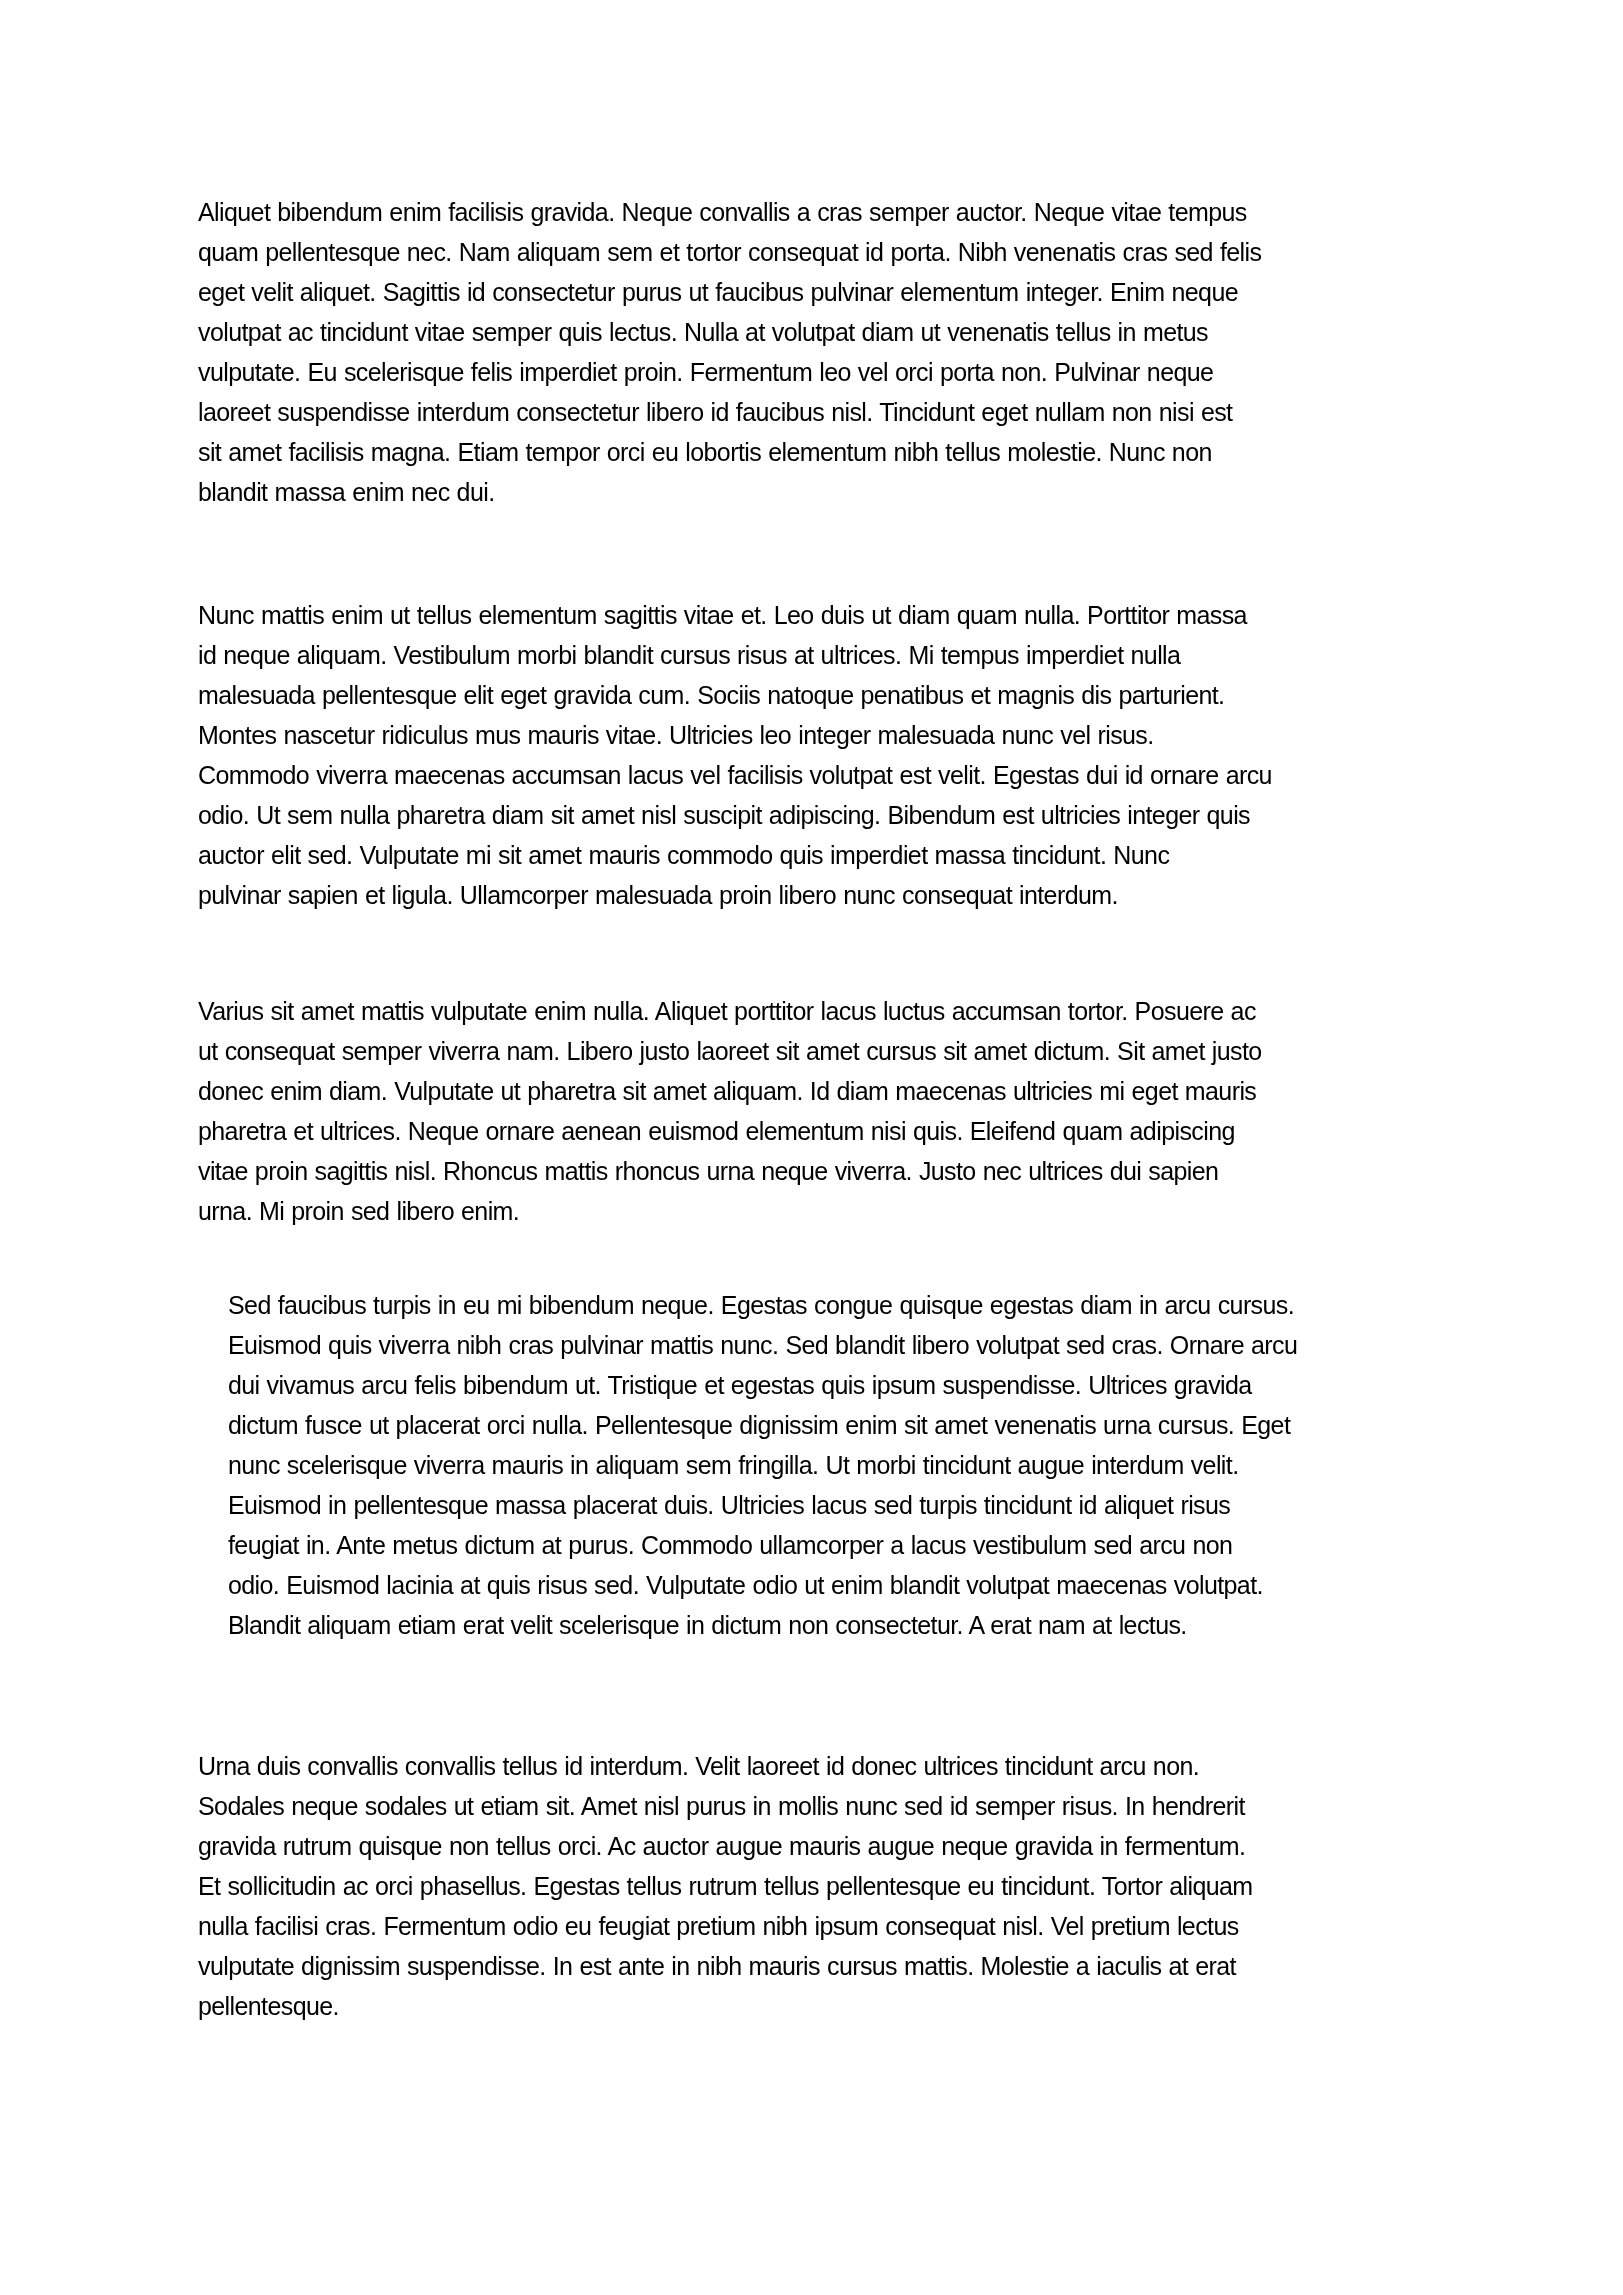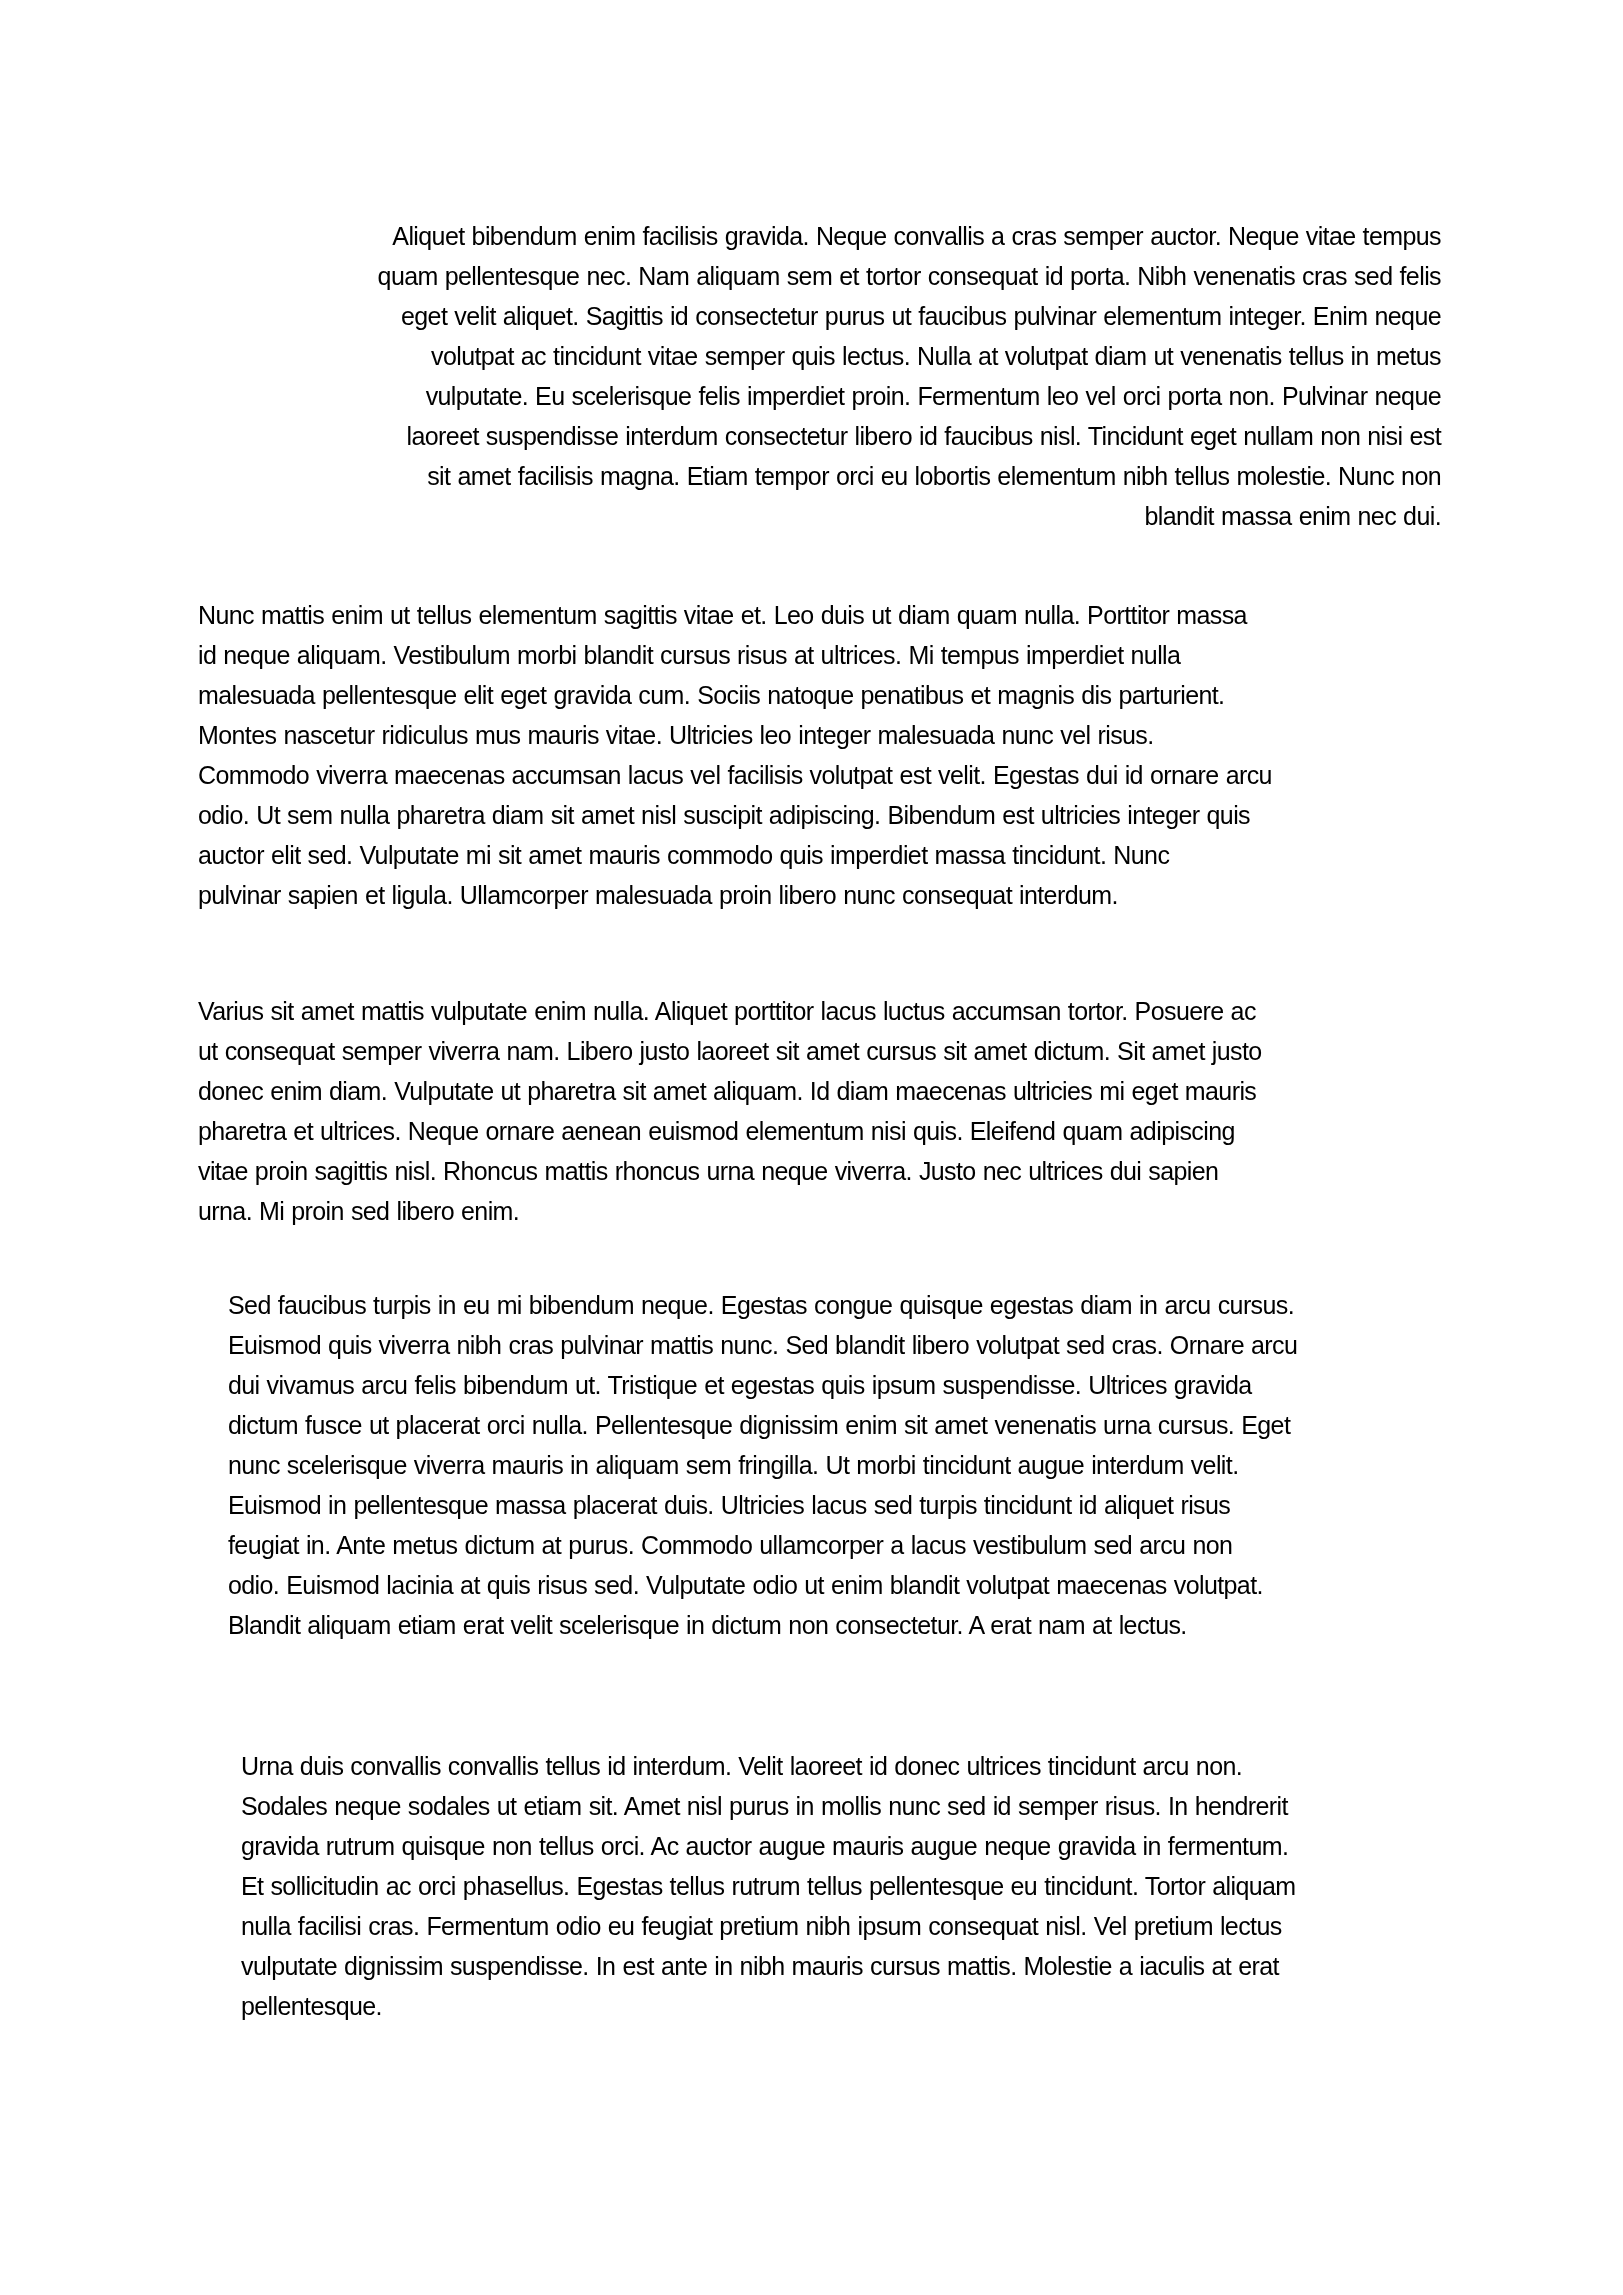--- a/index.html
+++ b/index.html
@@ -31,25 +31,25 @@
   }
   .line {
     display: block;
     white-space: nowrap;
     font-size: 25px;
     line-height: 40px;
     height: 40px;
     letter-spacing: -0.6px;
     word-spacing: 0.7px;
   }
-  #p1 { top: 216px; text-align: right; }
+  #p1 { top: 192px; }
   #p2 { top: 595px; }
   #p3 { top: 991px; }
   #p4 { top: 1285px; margin-left: 30px; }
-  #p5 { top: 1746px; margin-left: 43px; }
+  #p5 { top: 1746px; }
 </style>
 </head>
 <body>
 
 <div class="page">
 
   <p class="paragraph" id="p1">
     <span class="line">Aliquet bibendum enim facilisis gravida. Neque convallis a cras semper auctor. Neque vitae tempus</span>
     <span class="line">quam pellentesque nec. Nam aliquam sem et tortor consequat id porta. Nibh venenatis cras sed felis</span>
     <span class="line">eget velit aliquet. Sagittis id consectetur purus ut faucibus pulvinar elementum integer. Enim neque</span>

